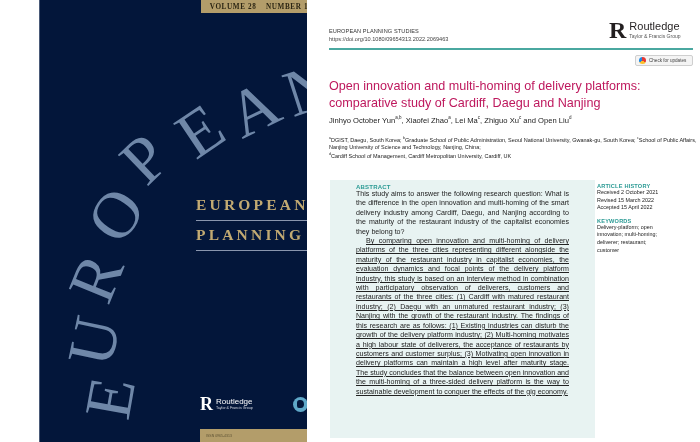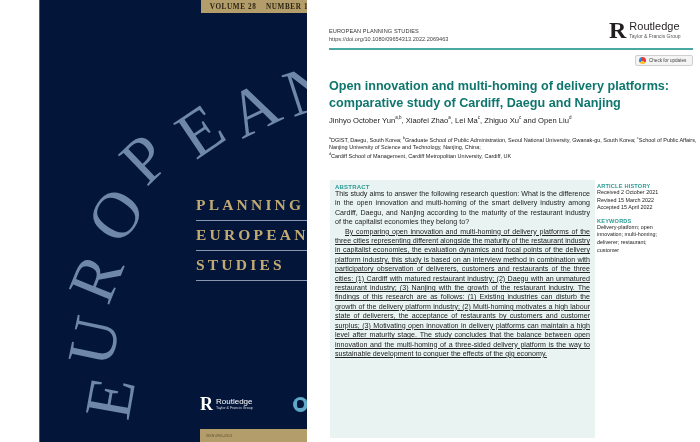--- a/index.html
+++ b/index.html
@@ -70,30 +70,30 @@
   .check-updates {
     position: absolute; left: 328px; top: 55px; width: 58px; height: 11px;
     border: 1px solid #cfcfcf; border-radius: 2px; background: #f4f4f4;
     display: flex; align-items: center; gap: 3px; padding: 0 3px;
   }
   .cu-icon { width: 7px; height: 7px; border-radius: 50%; background: conic-gradient(#e53935 0 33%, #fbc02d 0 66%, #1e88e5 0); }
   .cu-label { font-size: 4.6px; color: #444; }
 
   .article-title {
     position: absolute; left: 22px; top: 78px; width: 370px;
-    font-size: 12.6px; font-weight: bold; color: #0f766e; line-height: 17px;
+    font-size: 12.6px; font-weight: normal; color: #be185d; line-height: 17px;
   }
   .authors { position: absolute; left: 22px; top: 115px; font-size: 7.6px; color: #222; white-space: nowrap; }
   .authors sup { font-size: 4.5px; vertical-align: super; }
   .affiliations { position: absolute; left: 22px; top: 135px; width: 370px; font-size: 5.5px; color: #222; line-height: 7px; }
   .affiliations sup { font-size: 3.5px; }
 
   .abstract-box {
     position: absolute; left: 23px; top: 180px; width: 265px; height: 258px;
-    background: #e8f3f2; padding: 3px 5px;
+    background: #e8f3f2; padding: 3px 26px;
   }
   .abstract-heading { font-size: 6px; font-weight: bold; color: #2a9a94; letter-spacing: 0.2px; margin-top: 1px; }
   .abstract-text p { font-size: 7.1px; color: #222; line-height: 9.4px; text-align: justify; }
   .abstract-text p + p { text-indent: 10px; text-decoration: underline; }
 
   .side-col { position: absolute; left: 290px; top: 183px; width: 100px; }
   .side-heading { font-size: 5.6px; font-weight: bold; color: #2a9a94; letter-spacing: 0.2px; }
   .side-line { font-size: 5.4px; color: #222; line-height: 7.6px; }
   .side-keywords { margin-top: 6px; }
 </style>
@@ -110,23 +110,22 @@
   <span class="cover-arc-letter" style="left:50px; top:365px; transform: rotate(-80deg);">E</span>
   <span class="cover-arc-letter" style="left:30px; top:308px; transform: rotate(-78deg);">U</span>
   <span class="cover-arc-letter" style="left:34px; top:245px; transform: rotate(-68deg);">R</span>
   <span class="cover-arc-letter" style="left:52px; top:182px; transform: rotate(-56deg);">O</span>
   <span class="cover-arc-letter" style="left:86px; top:126px; transform: rotate(-44deg);">P</span>
   <span class="cover-arc-letter" style="left:140px; top:98px; transform: rotate(-34deg);">E</span>
   <span class="cover-arc-letter" style="left:190px; top:76px; transform: rotate(-26deg);">A</span>
   <span class="cover-arc-letter" style="left:245px; top:56px; transform: rotate(-18deg);">N</span>
 
   <div class="cover-title">
+    <div class="cover-title-line">EUROPEAN</div>
     <div class="cover-title-line">PLANNING</div>
-    <div class="cover-title-line">EUROPEAN</div>
-    <div class="cover-title-line">STUDIES</div>
   </div>
 
   <div class="cover-logos">
     <div class="rt-logo">
       <span class="rt-R">R</span>
       <span class="rt-text">
         <span class="rt-name">Routledge</span>
         <span class="rt-sub">Taylor &amp; Francis Group</span>
       </span>
     </div>

